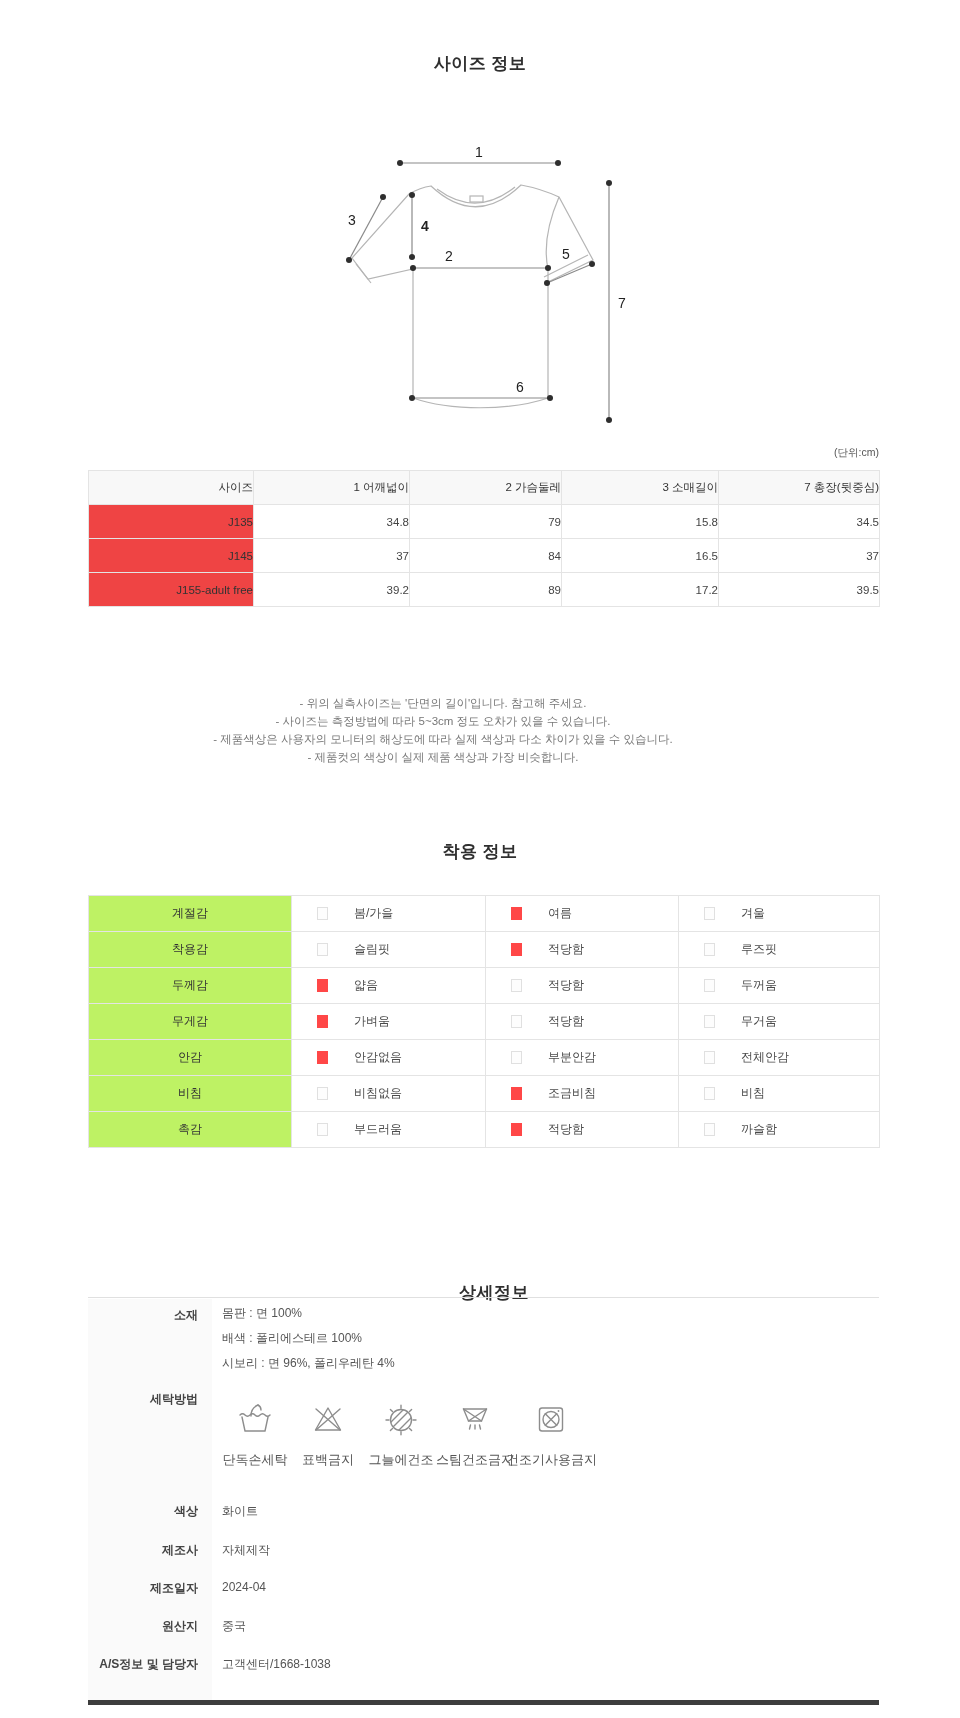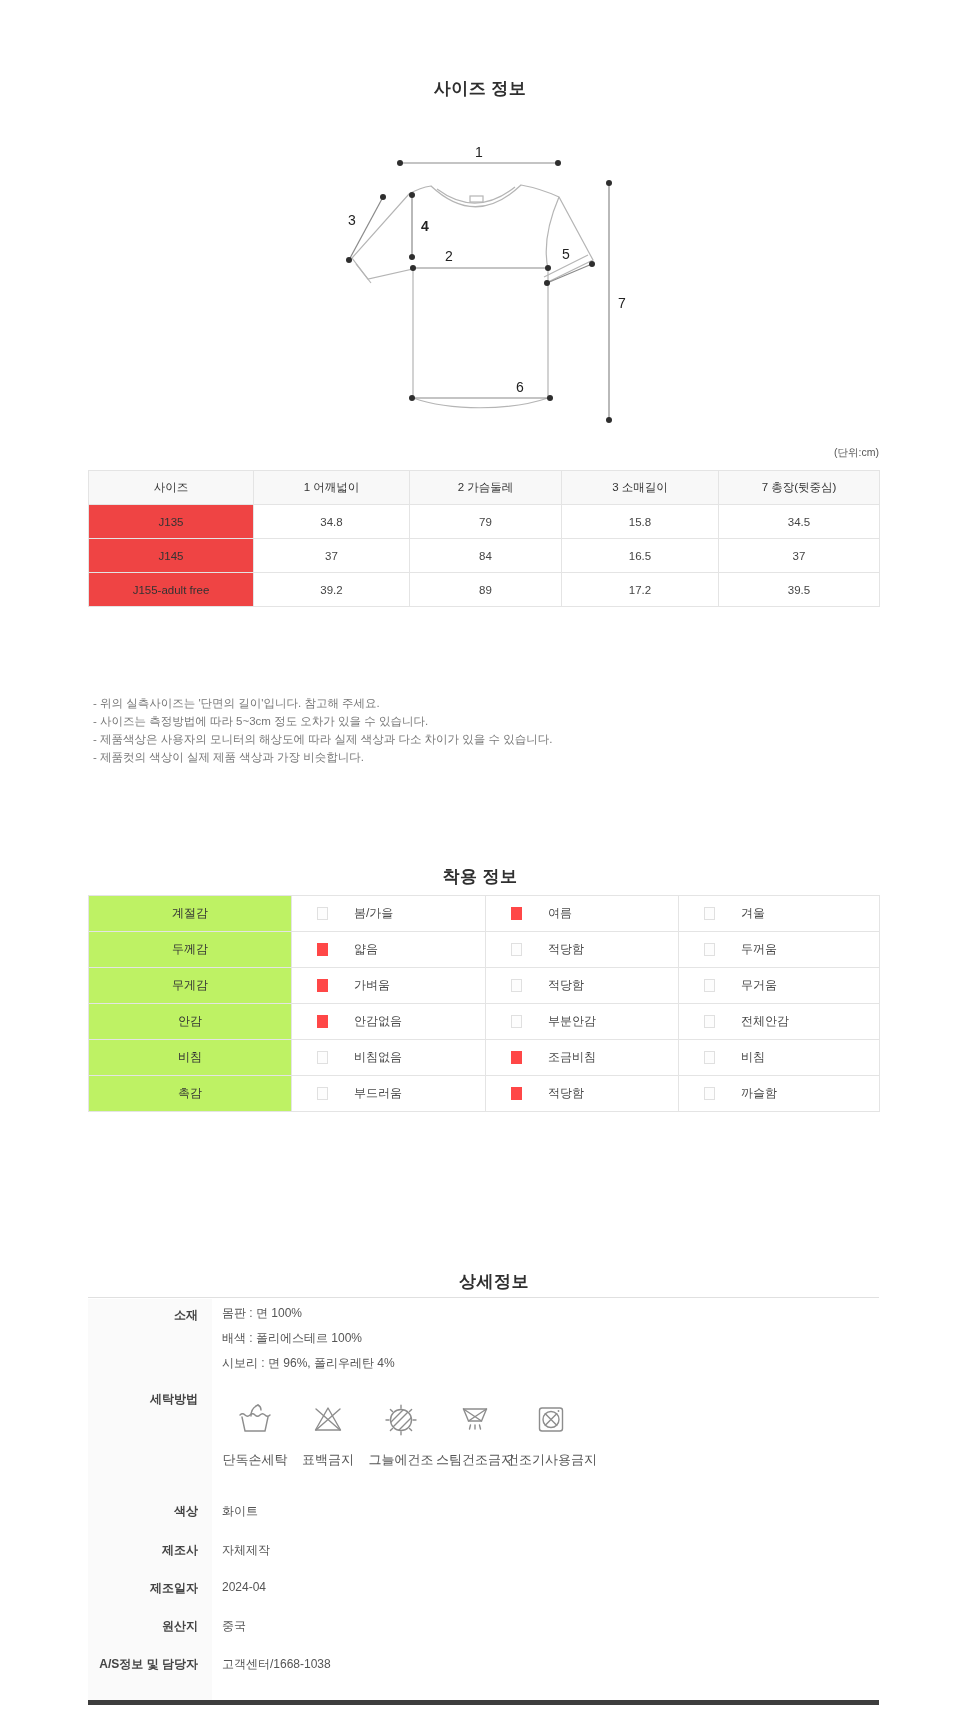--- a/index.html
+++ b/index.html
@@ -3,43 +3,43 @@
 <meta charset="utf-8">
 <style>
   * { margin:0; padding:0; box-sizing:border-box; }
   html,body { background:#fff; }
   body {
     position:relative; width:960px; height:1718px; overflow:hidden;
     font-family:"Liberation Sans","DejaVu Sans",sans-serif; color:#333;
   }
   .section-title {
     position:absolute; left:0; width:960px; text-align:center;
-    font-size:17px; font-weight:700; color:#2f2f2f; letter-spacing:.5px;margin-top:25px;
+    font-size:17px; font-weight:700; color:#2f2f2f; letter-spacing:.5px;
   }
   
   #diagram { position:absolute; left:280px; top:130px; width:400px; height:300px; }
   .shirt { stroke:#b5b5b5; fill:none; stroke-width:1.2; }
   .meas  { stroke:#8a8a8a; stroke-width:1.2; }
   .dot   { fill:#2e2e2e; }
   .mlabel{ font-size:14px; fill:#222; font-family:"Liberation Sans","DejaVu Sans",sans-serif; }
   
   .unit-note { position:absolute; left:88px; top:446px; width:791px; text-align:right;
     font-size:10.5px; color:#555; }
   
   table { border-collapse:collapse; table-layout:fixed; }
   .size-table { position:absolute; left:88px; top:470px; width:791px; }
   .size-table th, .size-table td {
-    border:1px solid #e4e4e4; height:34px; text-align:center; vertical-align:middle;
+    border:1px solid #e4e4e4; height:34px; text-align:right; vertical-align:middle;
     font-size:11.5px; font-weight:400; color:#444;
   }
   .size-table thead th { background:#f8f8f8; color:#333; }
   .size-table td.sizecol { background:#ef4444; color:#333; }
   
   .notes { position:absolute; left:93px; top:694px; width:700px;
-    font-size:11.5px; color:#777; line-height:18px; }
+    font-size:11.5px; color:#777; line-height:18px;text-align:center; }
   
   .fit-table { position:absolute; left:88px; top:895px; width:791px; }
   .fit-table td { border:1px solid #e4e4e4; height:36px; vertical-align:middle; font-size:12px; }
   .fit-table td.fitlabel { background:#bef264; text-align:center; color:#333; }
   .fit-opt { display:flex; align-items:center; gap:26px; padding-left:25px; color:#4a4a4a; }
   .chk { width:11px; height:13px; border:1px solid #e0e0e0; background:#fdfdfd; flex:0 0 auto; }
   .chk[data-checked="true"] { background:#ff4747; border-color:#ff4747; }
   
   .detail-wrap { position:absolute; left:88px; top:1297px; width:791px; height:403px;
     border-top:1px solid #e0e0e0; }
@@ -176,20 +176,41 @@
           </div>
         </td>
       <td>
           <div class="fit-opt">
             <span class="chk" data-checked="false"></span>
             <span>겨울</span>
           </div>
         </td>
     </tr>
     <tr>
+      <td class="fitlabel">착용감</td>
+      <td>
+          <div class="fit-opt">
+            <span class="chk" data-checked="false"></span>
+            <span>슬림핏</span>
+          </div>
+        </td>
+      <td>
+          <div class="fit-opt">
+            <span class="chk" data-checked="true"></span>
+            <span>적당함</span>
+          </div>
+        </td>
+      <td>
+          <div class="fit-opt">
+            <span class="chk" data-checked="false"></span>
+            <span>루즈핏</span>
+          </div>
+        </td>
+    </tr>
+    <tr>
       <td class="fitlabel">두께감</td>
       <td>
           <div class="fit-opt">
             <span class="chk" data-checked="true"></span>
             <span>얇음</span>
           </div>
         </td>
       <td>
           <div class="fit-opt">
             <span class="chk" data-checked="false"></span>
@@ -283,21 +304,21 @@
       <td>
           <div class="fit-opt">
             <span class="chk" data-checked="false"></span>
             <span>까슬함</span>
           </div>
         </td>
     </tr>
   </tbody>
 </table>
 
-<h2 class="section-title" style="top:1245px;padding-left:28px;">상세정보</h2>
+<h2 class="section-title" style="top:1281px;padding-left:28px;">상세정보</h2>
 
 <div class="detail-wrap">
   <div class="detail-labelcol"></div>
 
   <div class="d-label" style="top:9px;">소재</div>
   <div class="d-value material-lines" style="top:3px;">
     <div>몸판 : 면 100%</div>
     <div>배색 : 폴리에스테르 100%</div>
     <div>시보리 : 면 96%, 폴리우레탄 4%</div>
   </div>

